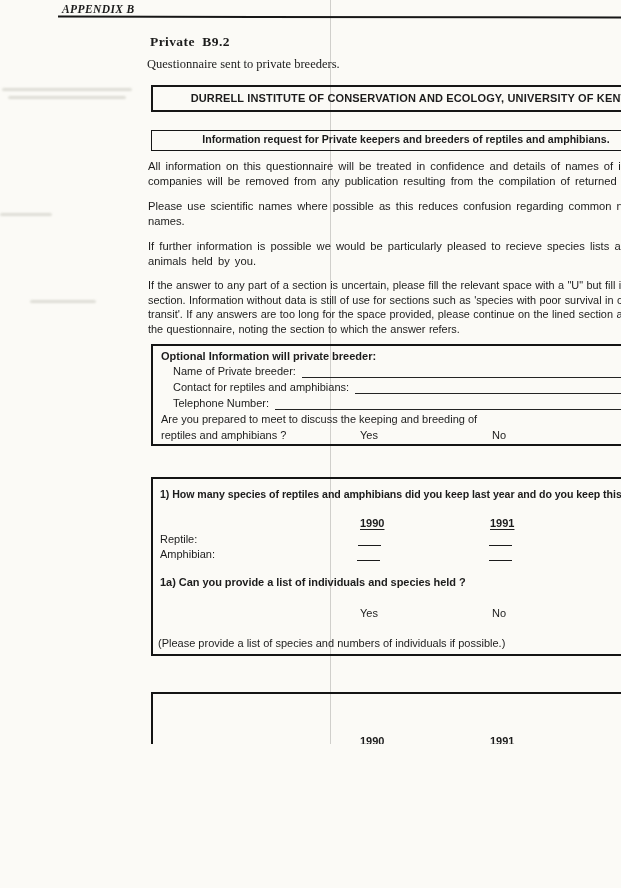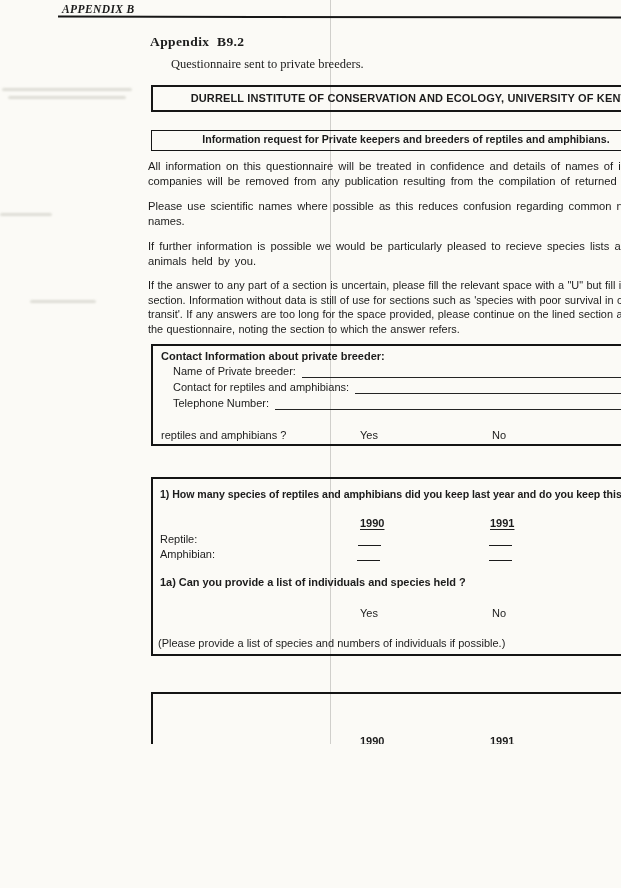--- a/index.html
+++ b/index.html
@@ -20,21 +20,21 @@
   #hdr-left{left:62px;}
   #hdr-right{right:4px;font-weight:400;font-size:12px;letter-spacing:.6px;}
   .top-rule{position:absolute;left:58px;top:16px;width:563px;height:1.8px;
             background:#171717;transform:rotate(.08deg);}
 
   
   #appendix-title{position:absolute;left:150px;top:34px;
       font-family:"Liberation Serif", serif;font-weight:700;font-size:13.5px;
       letter-spacing:.4px;white-space:pre;}
   #caption{position:absolute;left:147px;top:57px;
-      font-family:"Liberation Serif", serif;font-size:12.5px;margin-left:24px;}
+      font-family:"Liberation Serif", serif;font-size:12.5px;}
 
   
   .banner{position:absolute;left:151px;width:544px;box-sizing:border-box;
           border:2px solid #161616;text-align:center;font-weight:700;}
   #banner1{top:85px;height:27px;line-height:23px;font-size:11px;
            letter-spacing:.15px;padding-right:26px;}
   #banner2{top:130px;height:21px;line-height:17px;font-size:10.6px;
            border-width:1.6px;padding-right:34px;}
 
   
@@ -80,21 +80,21 @@
   <div class="smudge" style="left:2px;top:88px;width:130px;"></div>
   <div class="smudge" style="left:8px;top:96px;width:118px;"></div>
   <div class="smudge" style="left:0;top:213px;width:52px;"></div>
   <div class="smudge" style="left:30px;top:300px;width:66px;"></div>
   <div class="smudge" style="left:6px;top:822px;width:92px;"></div>
   <div class="smudge" style="left:56px;top:861px;width:92px;height:6px;"></div>
 
   <div id="hdr-left" class="hdr">APPENDIX B</div>
   <div class="top-rule"></div>
 
-  <div id="appendix-title">Appendix  B9.2</div>
+  <div id="appendix-title">Private  B9.2</div>
   <div id="caption">Questionnaire sent to private breeders.</div>
 
   <div id="banner1" class="banner">DURRELL INSTITUTE OF CONSERVATION AND ECOLOGY, UNIVERSITY OF KENT.</div>
   <div id="banner2" class="banner">Information request for Private keepers and breeders of reptiles and amphibians.</div>
 
   <div id="p1" class="para p-just">
     <div>All information on this questionnaire will be treated in confidence and details of names of indiv</div>
     <div>companies will be removed from any publication resulting from the compilation of returned questionna</div>
   </div>
   <div id="p2" class="para p-just">
@@ -106,33 +106,34 @@
     <div>animals held by you.</div>
   </div>
   <div id="p4" class="para p-norm">
     <div>If the answer to any part of a section is uncertain, please fill the relevant space with a "U" but fill in the r</div>
     <div>section. Information without data is still of use for sections such as 'species with poor survival in ca</div>
     <div>transit'. If any answers are too long for the space provided, please continue on the lined section at t</div>
     <div>the questionnaire, noting the section to which the answer refers.</div>
   </div>
 
   <div id="opt-box" class="fbox">
-    <div class="lbl" style="left:8px;top:4px;font-weight:700;">Contact Information about private breeder:</div>
+    <div class="lbl" style="left:8px;top:4px;font-weight:700;">Optional Information will private breeder:</div>
     <div class="flexrow" style="left:8px;top:19px;">
       <span class="lbl">Name of Private breeder:</span>
       <span class="fill-line"></span>
     </div>
     <div class="flexrow" style="left:8px;top:35px;">
       <span class="lbl">Contact for reptiles and amphibians:</span>
       <span class="fill-line"></span>
     </div>
     <div class="flexrow" style="left:8px;top:51px;">
       <span class="lbl">Telephone Number:</span>
       <span class="fill-line"></span>
     </div>
+    <div class="lbl" style="left:8px;top:67px;">Are you prepared to meet to discuss the keeping and breeding of</div>
     <div class="lbl" style="left:8px;top:83px;">reptiles and amphibians ?</div>
     <div class="yn" style="left:207px;top:83px;">Yes</div>
     <div class="yn" style="left:339px;top:83px;">No</div>
   </div>
 
   <div id="s1-box" class="fbox">
     <div class="b-head" style="left:7px;top:9px;">1) How many species of reptiles and amphibians did you keep last year and do you keep this yea</div>
     <div class="year" style="left:207px;top:38px;">1990</div>
     <div class="year" style="left:337px;top:38px;">1991</div>
     <div class="lbl" style="left:7px;top:54px;">Reptile:</div>

